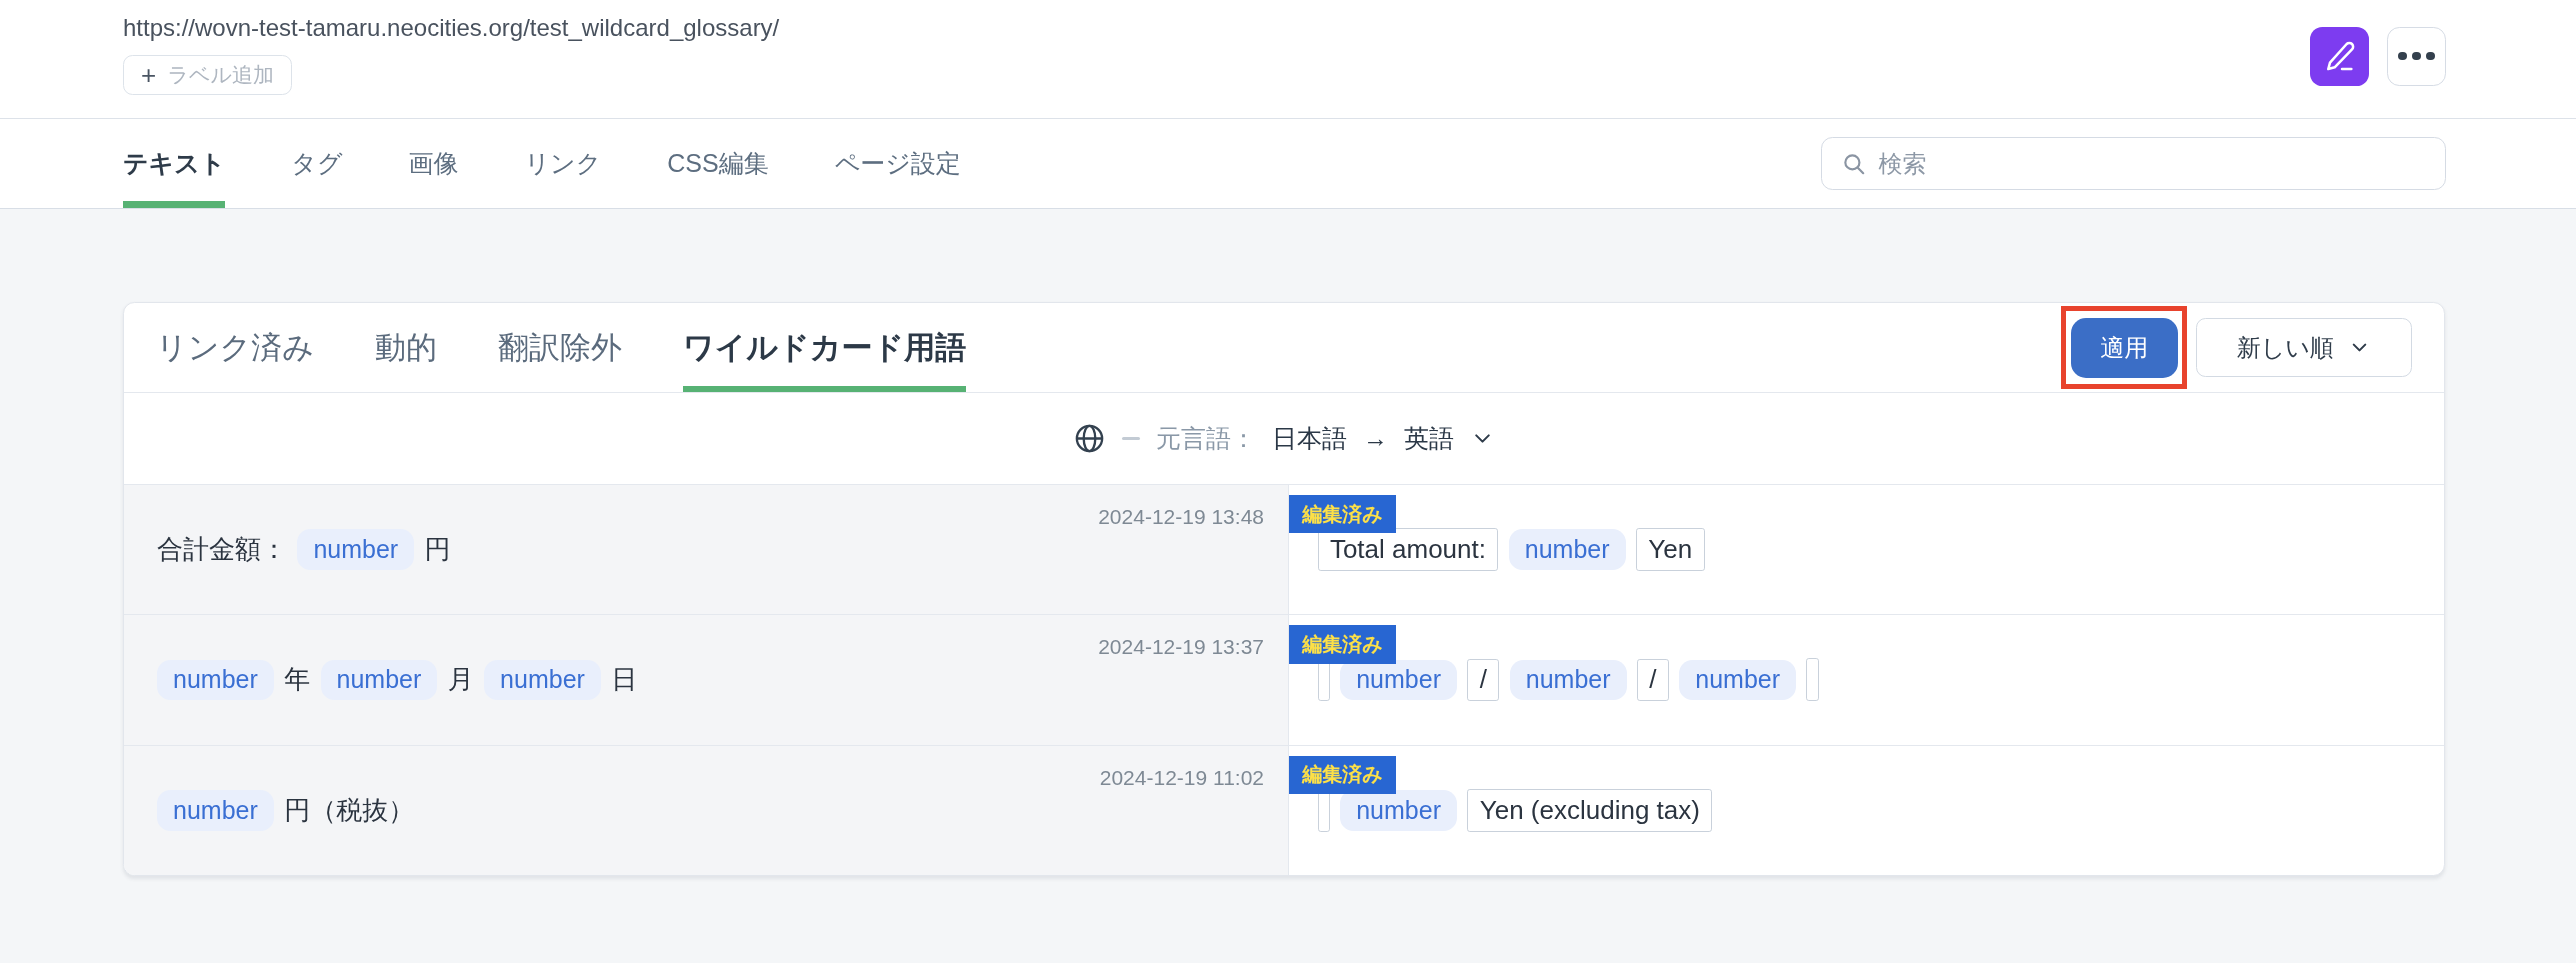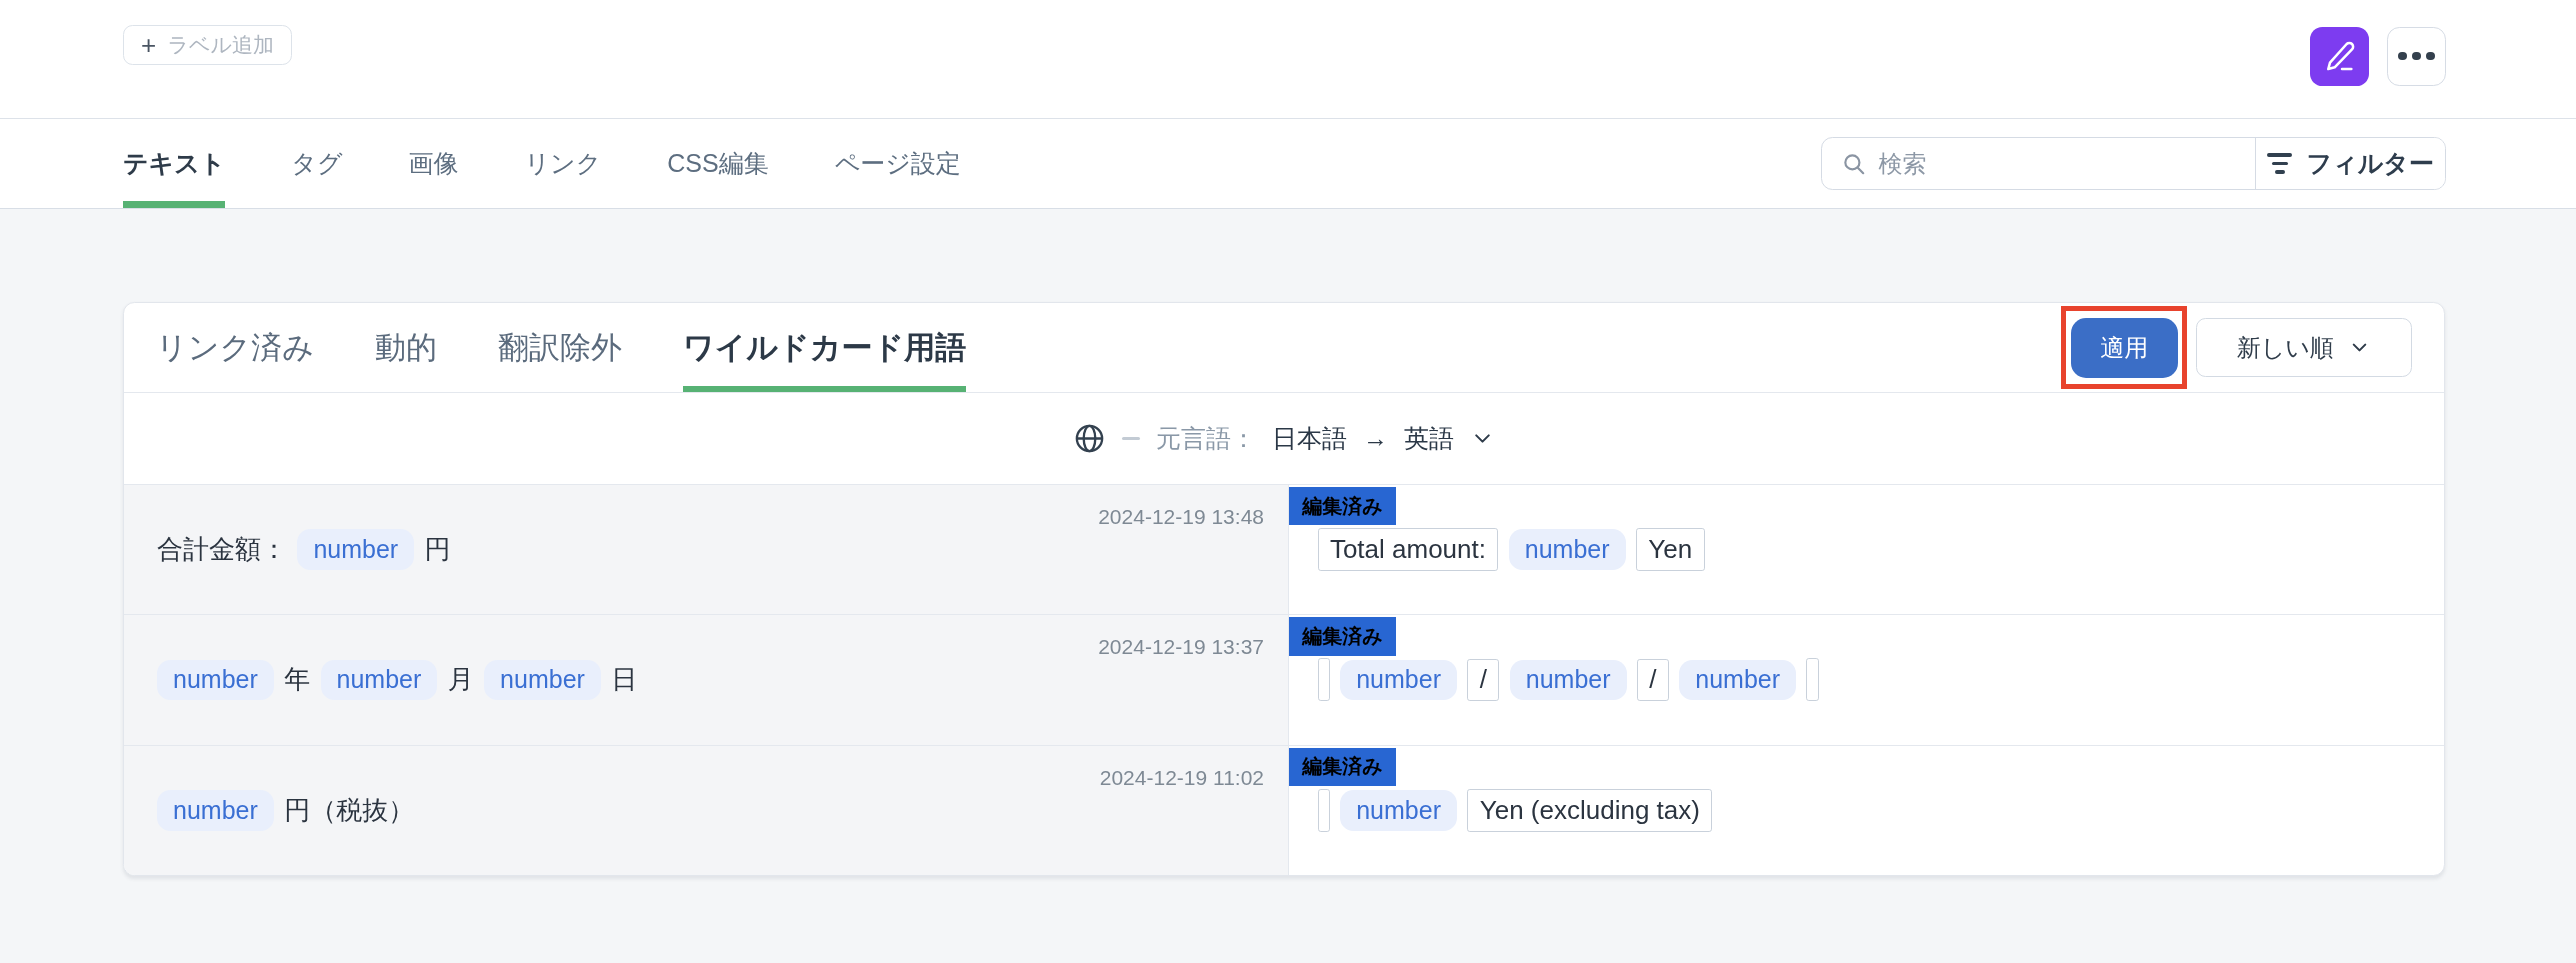--- a/index.html
+++ b/index.html
@@ -62,34 +62,35 @@
   .lang-bar .dash { width:18px; height:3.8px; border-radius:1.9px; background:#c3cbd4; }
   .lang-bar .muted { color:#8a98a7; }
   .lang-bar .dark  { color:#2b3847; }
 
   .rows { flex:1; display:flex; flex-direction:column; }
   .row { flex:1; display:flex; }
   .row:not(:last-child) { border-bottom:0.9px solid #e4e8ee; }
   .src { width:1165px; flex:none; background:#f4f5f7; border-right:0.9px solid #e4e8ee; position:relative; display:flex; align-items:center; padding:0 38px 0 33px; }
   .timestamp { position:absolute; top:20px; right:24px; font-size:21px; color:#7e8994; }
   .tgt { flex:1; position:relative; display:flex; align-items:center; padding-left:28.5px; }
-  .badge { position:absolute; top:2px; left:0; background:#2866d2; color:#000000; font-size:20px; font-weight:bold; padding:7.6px 13.3px; line-height:1.15; }
+  .badge { position:absolute; top:10px; left:0; background:#2866d2; color:#fde047; font-size:20px; font-weight:bold; padding:7.6px 13.3px; line-height:1.15; }
   .segline { display:flex; align-items:center; gap:10.4px; flex-wrap:wrap; }
   .seg-text { font-size:26px; color:#2b3440; }
   .seg-pill { background:#e9effc; color:#3a6fd3; font-size:25px; border-radius:13.3px; padding:5.7px 16px; line-height:29.4px; cursor:pointer; }
   .seg-box  { background:#fff; border:0.9px solid #c9d1db; border-radius:2.8px; color:#2b3440; font-size:26px; padding:4.7px 11.4px; line-height:31px; cursor:pointer; }
   .seg-box.empty { padding:4.7px 4.7px; min-width:12.3px; min-height:43px; }
   svg { display:block; }
 </style>
 </head>
 <body>
 
 <div class="page">
 
   <div class="header">
+    <div class="url">https://wovn-test-tamaru.neocities.org/test_wildcard_glossary/</div>
     <button class="add-label-btn">
       <span class="plus">+</span>
       <span class="lbl">ラベル追加</span>
     </button>
     <div class="header-actions">
       <button class="icon-btn purple">
         <span>
           <svg width="32" height="32" viewBox="0 0 24 24" fill="none" stroke="#ffffff" stroke-width="1.9" stroke-linecap="round" stroke-linejoin="round">
             <path d="M17 3a2.828 2.828 0 1 1 4 4L8 20.5 3.2 21.8 4.5 17 17 3z"></path>
             <line x1="13.5" y1="21.8" x2="20.5" y2="21.8"></line>
@@ -118,28 +119,20 @@
     <div class="search-group">
       <div class="search-box">
         <span>
           <svg width="26" height="26" viewBox="0 0 24 24" fill="none" stroke="#8b95a3" stroke-width="2" stroke-linecap="round">
             <circle cx="10.5" cy="10.5" r="6.5"></circle>
               <line x1="15.5" y1="15.5" x2="20.5" y2="20.5"></line>
           </svg>
         </span>
         <input type="text" placeholder="検索" style="">
       </div>
-      <button class="filter-btn">
-        <span class="filter-icon">
-            <i></i>
-            <i></i>
-            <i></i>
-          </span>
-        <span class="txt">フィルター</span>
-      </button>
     </div>
   </div>
 
   <div class="body">
     <div class="card">
 
       <div class="card-head">
         <div class="sub-tabs">
           <div class="sub-tab">リンク済み</div>
           <div class="sub-tab">動的</div>

